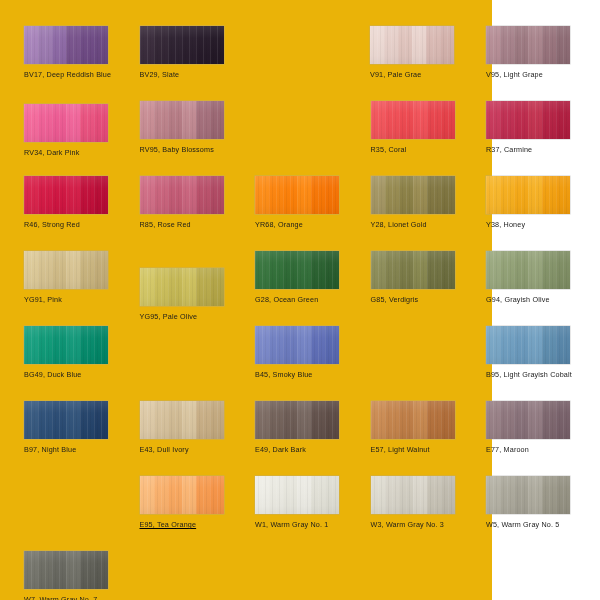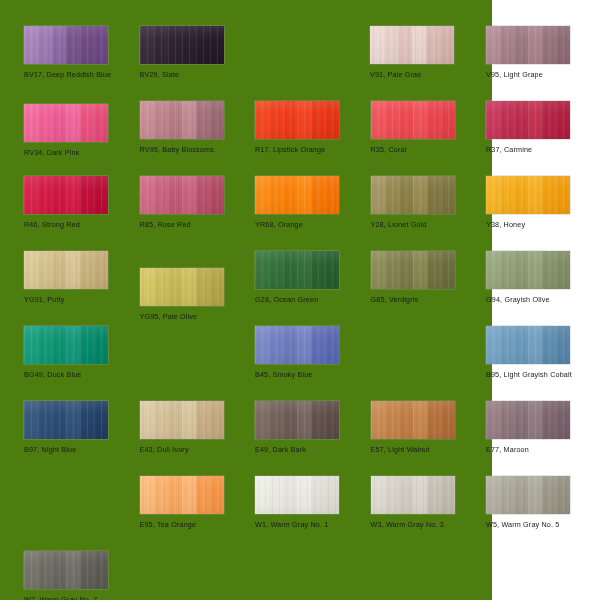--- a/index.html
+++ b/index.html
@@ -12,21 +12,21 @@
     width: 600px;
     height: 600px;
     overflow: hidden;
     font-family: "Liberation Sans", sans-serif;
     -webkit-font-smoothing: antialiased;
   }
   #chart-sheet {
     position: relative;
     width: 492px;
     height: 600px;
-    background: #4d7c0f;
+    background: #eab308;
   }
   .swatch-cell {
     position: absolute;
     width: 116px;
   }
   .swatch-chip {
     position: relative;
     width: 84px;
     height: 38px;
     display: flex;
@@ -144,32 +144,20 @@
         <div class="band" style="background: rgb(201, 142, 149); width: 16.6667%;"></div>
         <div class="band" style="background: rgb(189, 131, 139); width: 16.6667%;"></div>
         <div class="band" style="background: rgb(181, 123, 132); width: 16.6667%;"></div>
         <div class="band" style="background: rgb(193, 138, 146); width: 16.6667%;"></div>
         <div class="band" style="background: rgb(164, 111, 123); width: 16.6667%;"></div>
         <div class="band" style="background: rgb(154, 102, 114); width: 16.6667%;"></div>
         <div class="chip-sheen"></div>
       </div>
       <div class="swatch-label">RV95, Baby Blossoms</div>
     </div>
-    <div class="swatch-cell" style="left: 255px; top: 101px;">
-      <div class="swatch-chip">
-        <div class="band" style="background: rgb(244, 71, 31); width: 16.6667%;"></div>
-        <div class="band" style="background: rgb(239, 62, 26); width: 16.6667%;"></div>
-        <div class="band" style="background: rgb(238, 58, 24); width: 16.6667%;"></div>
-        <div class="band" style="background: rgb(241, 68, 32); width: 16.6667%;"></div>
-        <div class="band" style="background: rgb(233, 54, 22); width: 16.6667%;"></div>
-        <div class="band" style="background: rgb(230, 50, 20); width: 16.6667%;"></div>
-        <div class="chip-sheen"></div>
-      </div>
-      <div class="swatch-label">R17, Lipstick Orange</div>
-    </div>
     <div class="swatch-cell" style="left: 370.5px; top: 101px;">
       <div class="swatch-chip">
         <div class="band" style="background: rgb(242, 86, 92); width: 16.6667%;"></div>
         <div class="band" style="background: rgb(239, 78, 85); width: 16.6667%;"></div>
         <div class="band" style="background: rgb(237, 73, 80); width: 16.6667%;"></div>
         <div class="band" style="background: rgb(241, 82, 89); width: 16.6667%;"></div>
         <div class="band" style="background: rgb(232, 68, 76); width: 16.6667%;"></div>
         <div class="band" style="background: rgb(228, 63, 71); width: 16.6667%;"></div>
         <div class="chip-sheen"></div>
       </div>
@@ -250,21 +238,21 @@
     <div class="swatch-cell" style="left: 24px; top: 251px;">
       <div class="swatch-chip">
         <div class="band" style="background: rgb(220, 201, 152); width: 16.6667%;"></div>
         <div class="band" style="background: rgb(213, 193, 143); width: 16.6667%;"></div>
         <div class="band" style="background: rgb(207, 186, 134); width: 16.6667%;"></div>
         <div class="band" style="background: rgb(216, 196, 147); width: 16.6667%;"></div>
         <div class="band" style="background: rgb(200, 179, 125); width: 16.6667%;"></div>
         <div class="band" style="background: rgb(194, 172, 119); width: 16.6667%;"></div>
         <div class="chip-sheen"></div>
       </div>
-      <div class="swatch-label">YG91, Putty</div>
+      <div class="swatch-label">YG91, Pink</div>
     </div>
     <div class="swatch-cell" style="left: 139.5px; top: 268px;">
       <div class="swatch-chip">
         <div class="band" style="background: rgb(211, 199, 102); width: 16.6667%;"></div>
         <div class="band" style="background: rgb(203, 190, 91); width: 16.6667%;"></div>
         <div class="band" style="background: rgb(196, 183, 84); width: 16.6667%;"></div>
         <div class="band" style="background: rgb(204, 191, 93); width: 16.6667%;"></div>
         <div class="band" style="background: rgb(185, 171, 76); width: 16.6667%;"></div>
         <div class="band" style="background: rgb(178, 164, 70); width: 16.6667%;"></div>
         <div class="chip-sheen"></div>
@@ -396,21 +384,21 @@
         <div class="band" style="background: rgb(152, 128, 134); width: 16.6667%;"></div>
         <div class="band" style="background: rgb(142, 118, 125); width: 16.6667%;"></div>
         <div class="band" style="background: rgb(135, 112, 120); width: 16.6667%;"></div>
         <div class="band" style="background: rgb(146, 123, 130); width: 16.6667%;"></div>
         <div class="band" style="background: rgb(125, 102, 110); width: 16.6667%;"></div>
         <div class="band" style="background: rgb(119, 96, 105); width: 16.6667%;"></div>
         <div class="chip-sheen"></div>
       </div>
       <div class="swatch-label">E77, Maroon</div>
     </div>
-    <div class="swatch-cell" style="left: 139.5px; top: 476px;">
+    <div class="swatch-cell" style="left: 139.5px; top: 476px; text-decoration: underline;">
       <div class="swatch-chip">
         <div class="band" style="background: rgb(251, 188, 125); width: 16.6667%;"></div>
         <div class="band" style="background: rgb(249, 176, 108); width: 16.6667%;"></div>
         <div class="band" style="background: rgb(248, 167, 95); width: 16.6667%;"></div>
         <div class="band" style="background: rgb(250, 181, 115); width: 16.6667%;"></div>
         <div class="band" style="background: rgb(246, 154, 79); width: 16.6667%;"></div>
         <div class="band" style="background: rgb(245, 147, 71); width: 16.6667%;"></div>
         <div class="chip-sheen"></div>
       </div>
       <div class="swatch-label">E95, Tea Orange</div>

